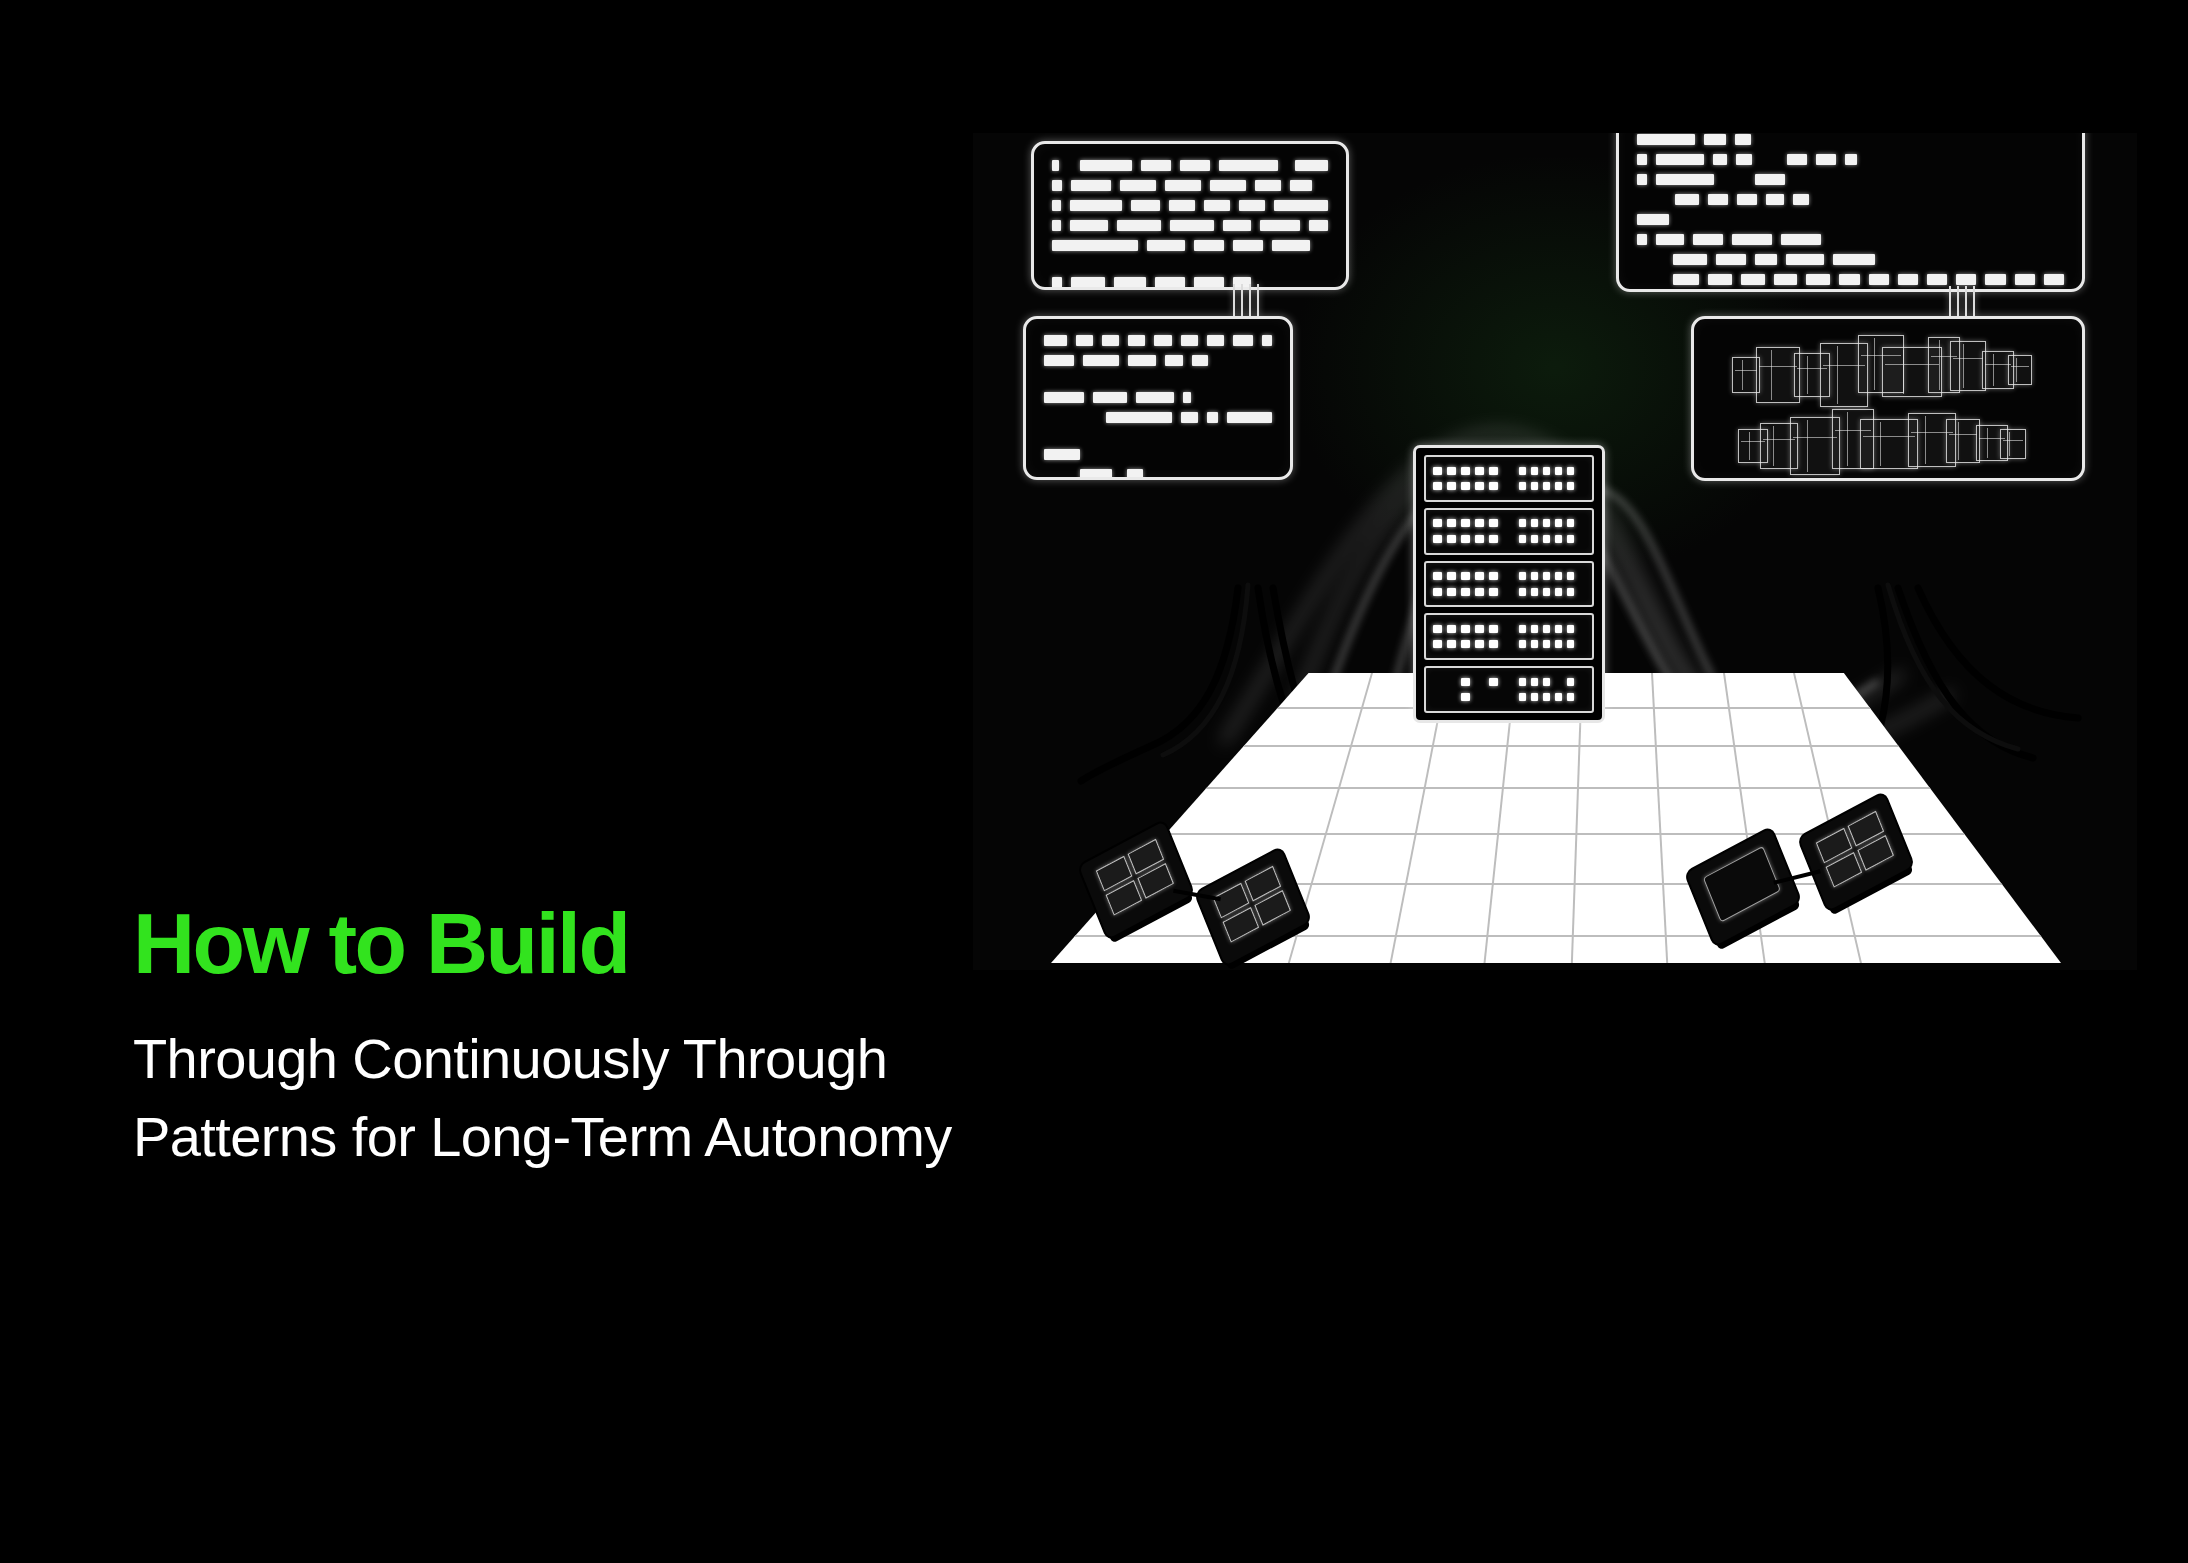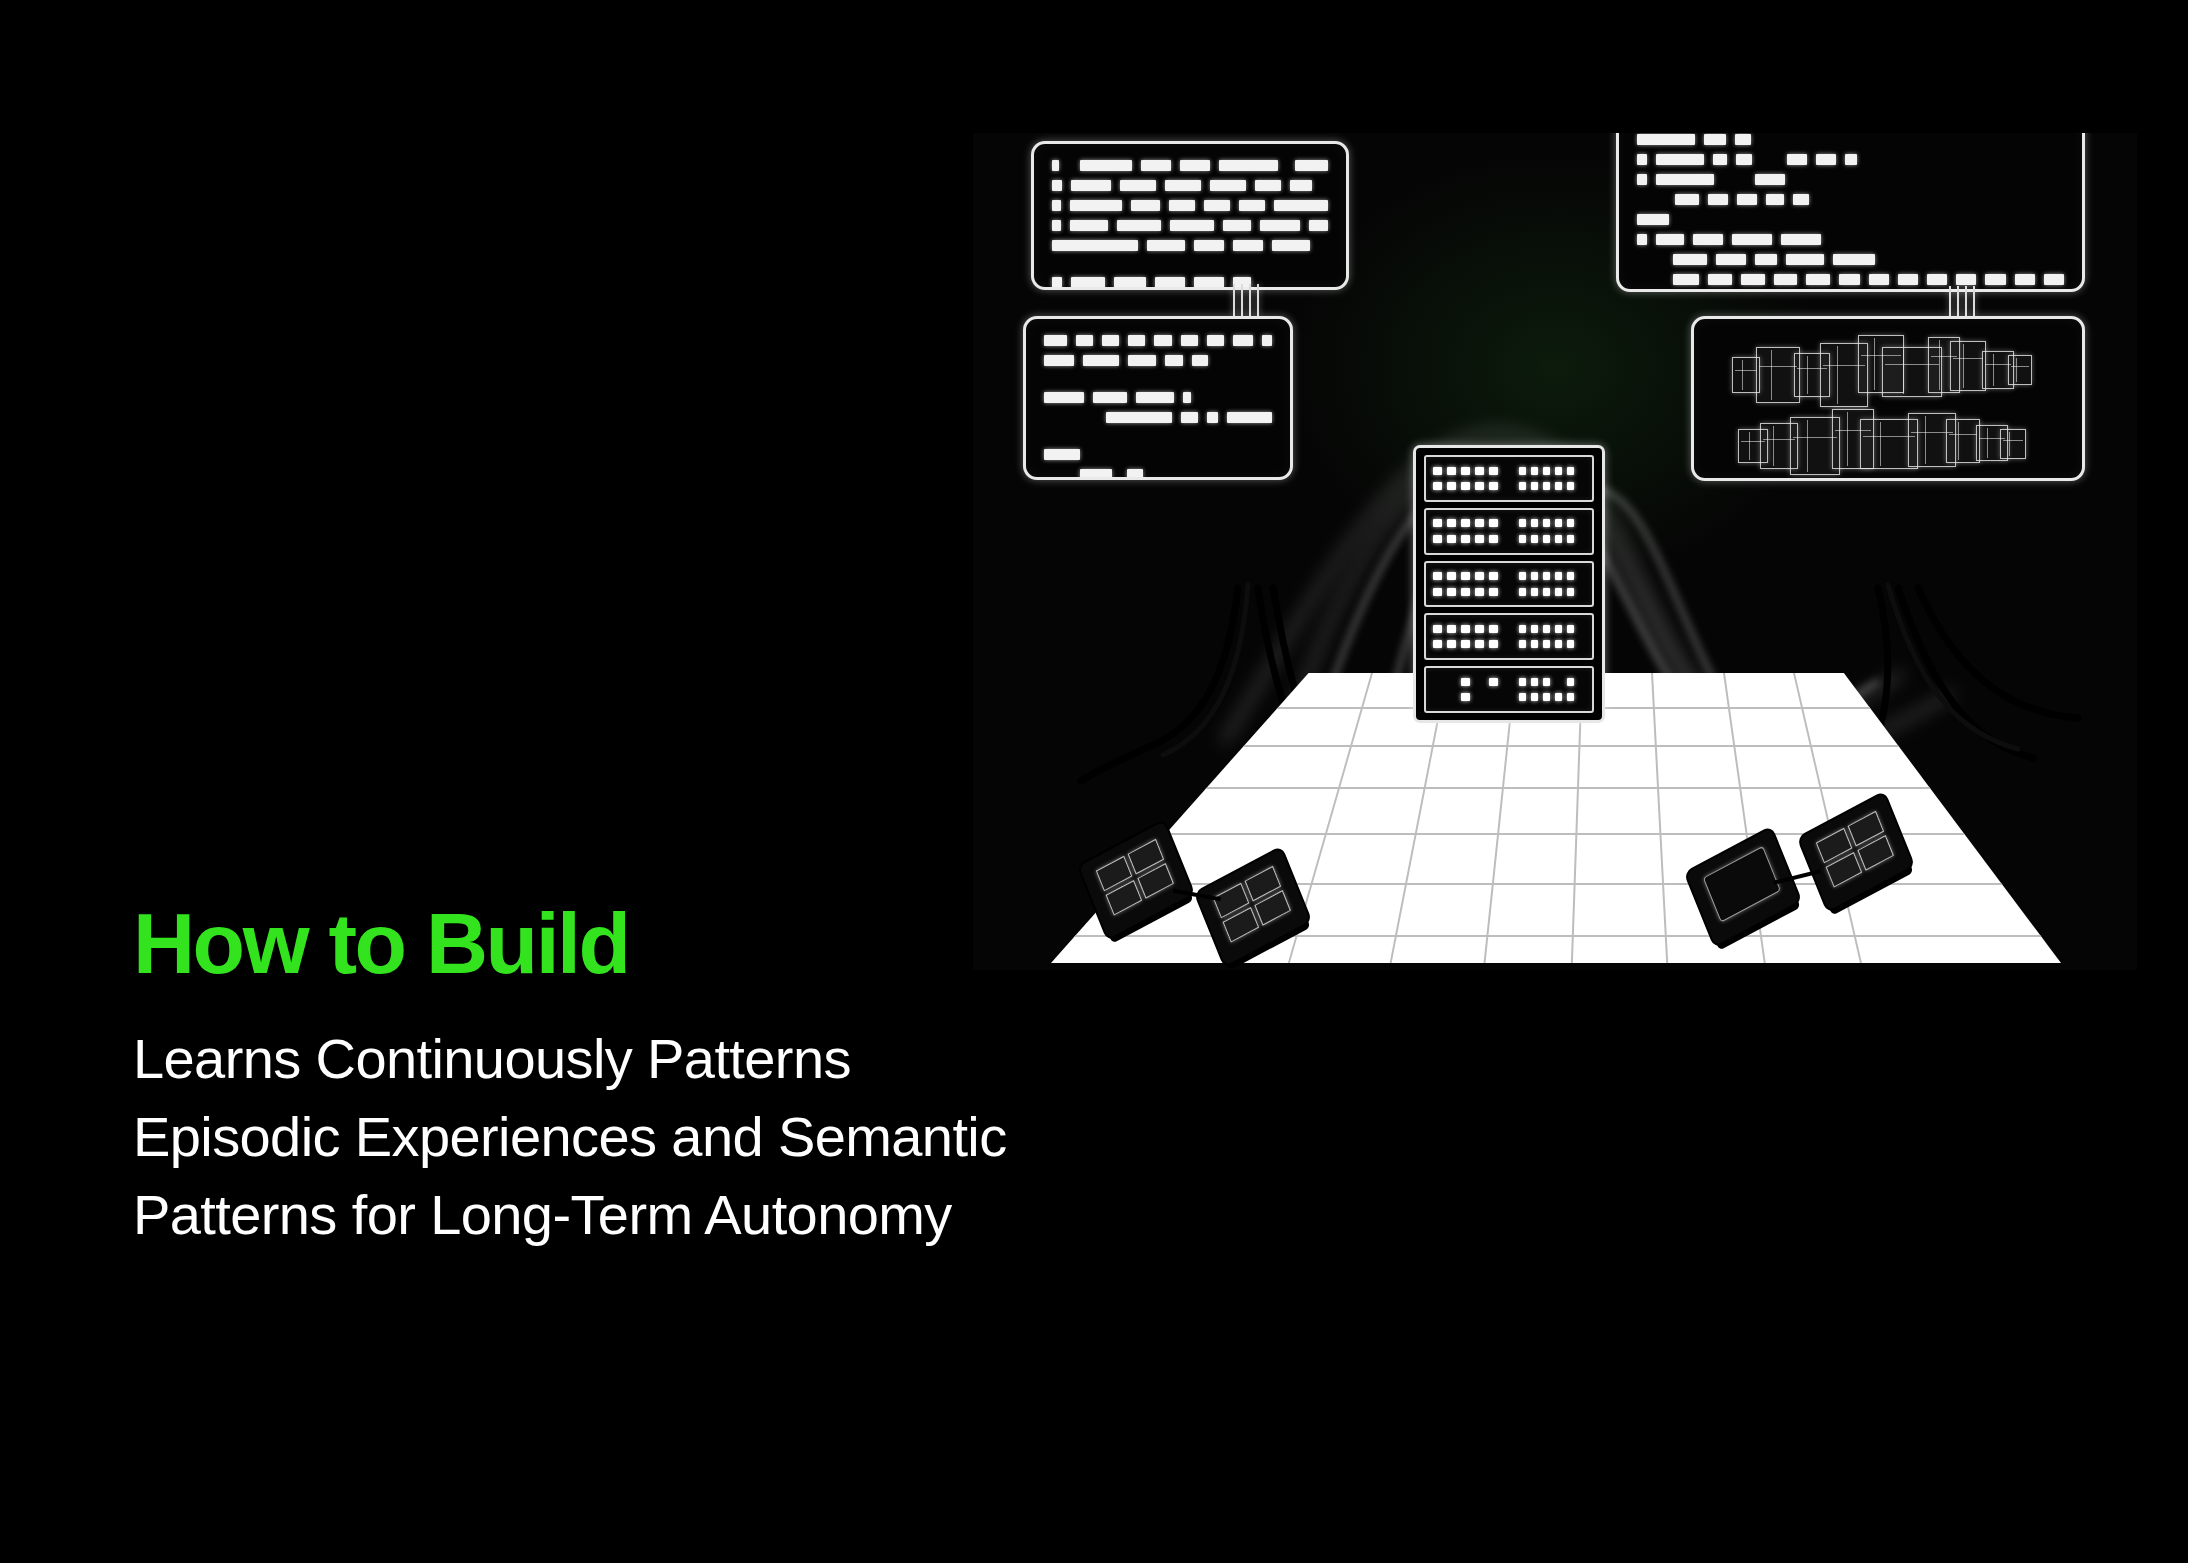--- a/index.html
+++ b/index.html
@@ -172,22 +172,21 @@
 
   
   .fx { position: absolute; inset: 0; pointer-events: none; }
 </style>
 </head>
 <body>
 
 <div class="text-block">
   <h1 class="headline">How to Build</h1>
   <div class="subhead">
-    <span class="sl">Learns Continuously Patterns</span>
-    <span class="sl">Episodic Experiences and Semantic</span>
+    <span class="sl">Through Continuously Through</span>
     <span class="sl">Patterns for Long-Term Autonomy</span>
   </div>
 </div>
 
 <div class="illus">
   <div class="illus-glow"></div>
 
   <svg class="fx" viewBox="0 0 1164 837" preserveAspectRatio="none">
     <defs>
       <filter id="blur1" x="-30%" y="-30%" width="160%" height="160%">

